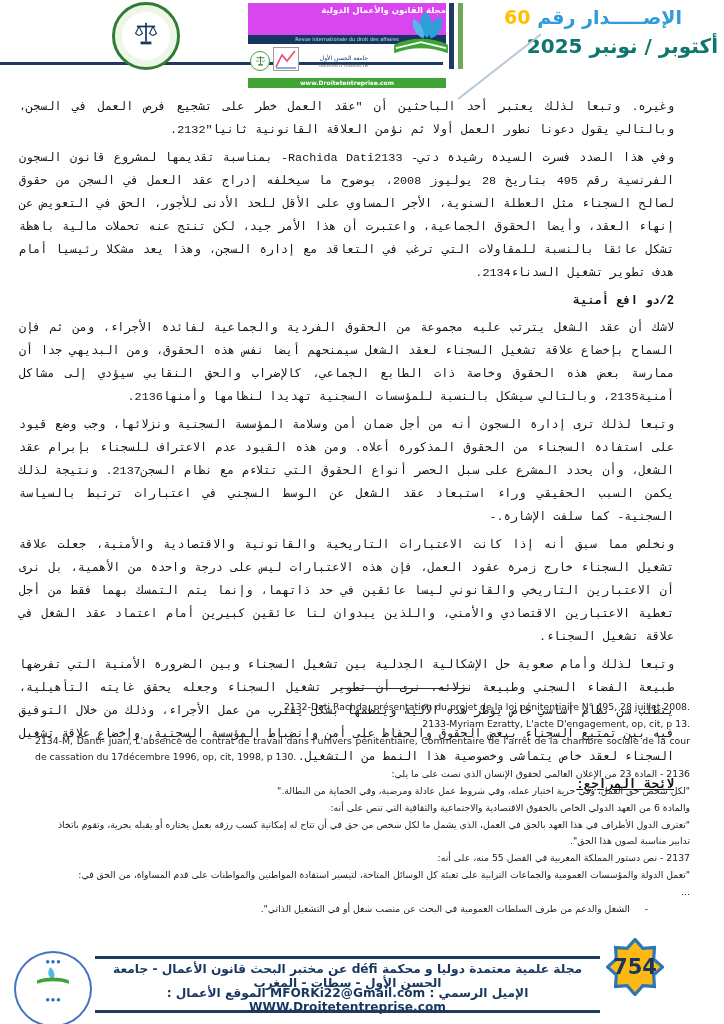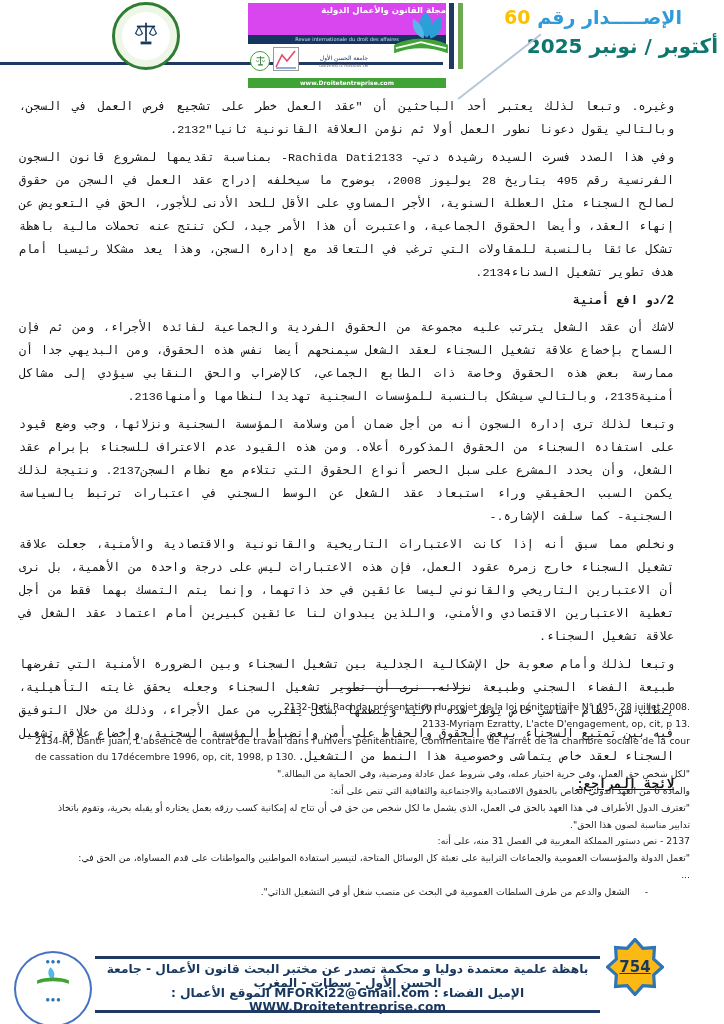--- a/index.html
+++ b/index.html
@@ -57,21 +57,21 @@
   
   .footer-rule-top{position:absolute;left:95px;top:956px;width:505px;height:3px;background:#1F3864;}
   .footer-rule-bot{position:absolute;left:95px;top:1010px;width:505px;height:3px;background:#1F3864;}
   .footer-text1{position:absolute;left:95px;top:962px;width:505px;text-align:center;direction:rtl;
                 color:#17375E;font-weight:bold;font-size:12.2px;}
   .footer-text2{position:absolute;left:95px;top:986px;width:505px;text-align:center;direction:rtl;
                 color:#17375E;font-weight:bold;font-size:12.2px;}
   .star-badge{position:absolute;left:606px;top:938px;width:58px;height:58px;}
   .star-badge .num{position:absolute;left:0;top:0;width:58px;height:58px;display:flex;
                    align-items:center;justify-content:center;color:#17375E;font-weight:bold;
-                   font-size:15px;text-decoration:underline;}
+                   font-size:21px;}
   .seal{position:absolute;left:14px;top:951px;width:74px;height:72px;border-radius:50%;
         border:2.5px solid #4472C4;background:#fff;text-align:center;overflow:hidden;}
   .seal .tiny{font-size:4.5px;color:#2E75B6;line-height:6px;margin-top:6px;}
 </style>
 </head>
 <body>
 
 <div class="page">
 
   <div class="header-rule"></div>
@@ -148,33 +148,34 @@
     <p>ونخلص مما سبق أنه إذا كانت الاعتبارات التاريخية والقانونية والاقتصادية والأمنية، جعلت علاقة تشغيل السجناء خارج زمرة عقود العمل، فإن هذه الاعتبارات ليس على درجة واحدة من الأهمية، بل نرى أن الاعتبارين التاريخي والقانوني ليسا عائقين في حد ذاتهما، وإنما يتم التمسك بهما فقط من أجل تغطية الاعتبارين الاقتصادي والأمني، واللذين يبدوان لنا عائقين كبيرين أمام اعتماد عقد الشغل في علاقة تشغيل السجناء.</p>
     <p>وتبعا لذلك وأمام صعوبة حل الإشكالية الجدلية بين تشغيل السجناء وبين الضرورة الأمنية التي تفرضها طبيعة الفضاء السجني وطبيعة نزلائه، نرى أن تطوير تشغيل السجناء وجعله يحقق غايته التأهيلية، يتطلب سن نظام أساسي خاص  يؤطر هذه الآلية وينظمها بشكل يقترب من عمل الأجراء، وذلك من خلال التوفيق فيه بين تمتيع السجناء ببعض الحقوق والحفاظ على أمن وانضباط المؤسسة السجنية، وإخضاع علاقة تشغيل السجناء لعقد خاص يتماشى وخصوصية هذا النمط من التشغيل.</p>
     <div class="ref-heading">لائحة المراجع:</div>
   </div>
 
   <div class="fn-sep"></div>
   <div class="footnotes">
     <div class="fn-ltr">2132-Dati Rachda, présentation du projet de la loi pénitentiaire N° 495, 28 juillet 2008.</div>
     <div class="fn-ltr">2133-Myriam Ezratty, L'acte D'engagement, op, cit, p 13.</div>
     <div class="fn-ltr" style="text-align:justify;">2134-M, Danti- juan, L'absence de contrat de travail dans l'univers pénitentiaire, Commentaire de l'arrêt de la chambre sociale de la cour de cassation du 17décembre 1996, op, cit, 1998, p 130.</div>
+    <div class="fn-ar">2136 - المادة 23 من الإعلان العالمي لحقوق الإنسان الذي نصت على ما يلي:</div>
     <div class="fn-ar">"لكل شخص حق العمل، وفي حرية اختيار عمله، وفي شروط عمل عادلة ومرضية، وفي الحماية من البطالة."</div>
     <div class="fn-ar">والمادة 6 من العهد الدولي الخاص بالحقوق الاقتصادية والاجتماعية والثقافية التي تنص على أنه:</div>
     <div class="fn-ar">"تعترف الدول الأطراف في هذا العهد بالحق في العمل، الذي يشمل ما لكل شخص من حق في أن تتاح له إمكانية كسب رزقه بعمل يختاره أو يقبله بحرية، وتقوم باتخاذ تدابير مناسبة لصون هذا الحق".</div>
-    <div class="fn-ar">2137 - نص دستور المملكة المغربية في الفصل 31 منه، على أنه:</div>
+    <div class="fn-ar">2137 - نص دستور المملكة المغربية في الفصل 55 منه، على أنه:</div>
     <div class="fn-ar">"تعمل الدولة والمؤسسات العمومية والجماعات الترابية على تعبئة كل الوسائل المتاحة، لتيسير استفادة المواطنين والمواطنات على قدم المساواة، من الحق في:</div>
     <div class="fn-ar fn-dots">...</div>
     <div class="fn-ar fn-bullet">-&nbsp;&nbsp;&nbsp;&nbsp; الشغل والدعم من طرف السلطات العمومية في البحث عن منصب شغل أو في التشغيل الذاتي".</div>
   </div>
 
   <div class="footer-rule-top"></div>
-  <div class="footer-text1">باهظة علمية معتمدة  دوليا و محكمة تصدر عن مختبر البحث قانون الأعمال - جامعة الحسن الأول - سطات - المغرب</div>
+  <div class="footer-text1">مجلة علمية معتمدة  دوليا و محكمة défi عن مختبر البحث قانون الأعمال - جامعة الحسن الأول - سطات - المغرب</div>
   <div class="footer-text2">
-    <span>الإميل الفضاء :</span>
+    <span>الإميل الرسمي :</span>
     <span>MFORKi22@Gmail.com</span>
     <span>الموقع الأعمال :</span>
     <span>WWW.Droitetentreprise.com</span>
   </div>
   <div class="footer-rule-bot"></div>
 
   <div class="star-badge">
     <svg width="58" height="58" viewBox="0 0 40 40">
       <polygon points="39,20 32.9,25.4 33.4,33.4 25.4,32.9 20,39 14.6,32.9 6.6,33.4 7.1,25.4 1,20 7.1,14.6 6.6,6.6 14.6,7.1 20,1 25.4,7.1 33.4,6.6 32.9,14.6" fill="#FDB913" stroke="#2E75B6" stroke-width="2.2"></polygon>
     </svg>

